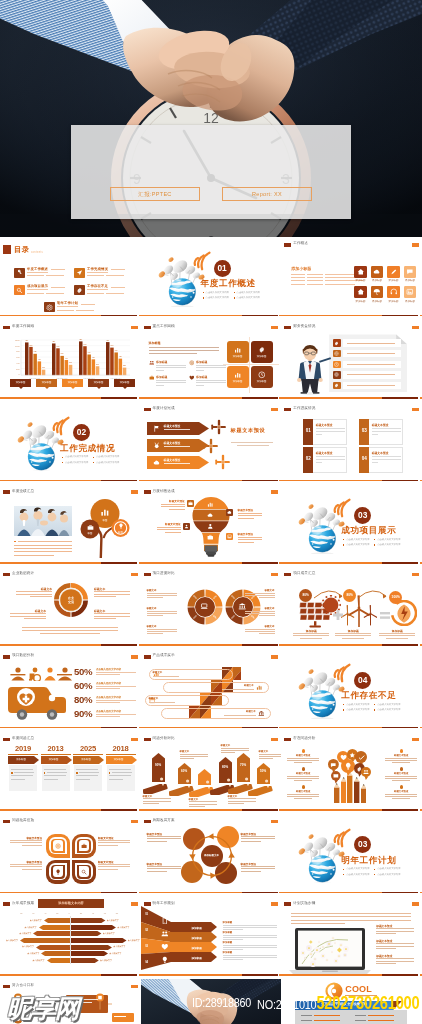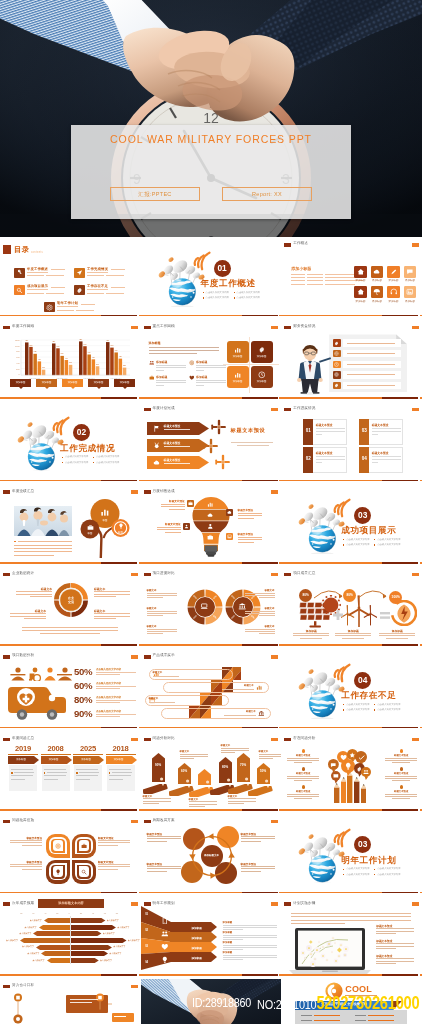--- a/index.html
+++ b/index.html
@@ -128,21 +128,20 @@
     <ellipse cx="212" cy="70" rx="38" ry="18" fill="#dfb495" transform="rotate(5 212 70)"></ellipse>
     <path d="M186 82 C196 74 220 72 234 80 C246 88 245 104 230 109 C210 114 190 106 184 96 C181 90 183 85 186 82 Z" fill="#c99676" opacity="0.72"></path>
     <path d="M168 74 C182 68 202 70 212 78" stroke="#b1805c" stroke-width="1.4" fill="none" opacity="0.45"></path>
     <path d="M178 86 C192 80 210 82 220 90" stroke="#b1805c" stroke-width="1.3" fill="none" opacity="0.4"></path>
     <path d="M182 96 C196 92 210 94 220 102" stroke="#b1805c" stroke-width="1.2" fill="none" opacity="0.35"></path>
     <ellipse cx="236" cy="62" rx="14" ry="20" fill="#e9c2a4" transform="rotate(26 236 62)" opacity="0.85"></ellipse>
     <rect x="0" y="214" width="422" height="23" fill="#090d13" opacity="0.55"></rect>
     </g>
   </svg>
   <div class="cover-panel">
-    <div class="cover-sub">COOL WAR  MILITARY FORCES PPT</div>
     <div class="cover-btns">
       <div class="cbtn">汇报:PPTEC</div>
       <div class="cbtn">Report: XX</div>
     </div>
   </div>
 </div>
 <div class="grid" id="grid">
       <div class="slide" style="left:0px;top:0px;">
         <div style="position:absolute;left:3px;top:8px;width:7.5px;height:9px;background:#9c3612;"></div>
         <div style="position:absolute;left:14px;top:8.6px;color:#d4600f;font-size:7.4px;font-weight:700;letter-spacing:0.4px;line-height:8px;">目录</div>
@@ -1575,21 +1574,21 @@
         <svg viewBox="0 0 31 8" width="31" height="8" style="position:absolute;left:8px;top:25px;">
           <path d="M0 0 h26 l5 4 -5 4 h-26z" fill="#8e3b14"></path>
         </svg>
         <div style="position:absolute;left:8px;top:26.6px;width:26px;text-align:center;font-size:2.4px;color:#fff;">添加标题</div>
         <div style="position:absolute;left:9px;top:34px;width:28px;height:26px;background:#f2f2f2;"></div>
         <div style="position:absolute;left:11.4px;top:41px;width:1.6px;height:1.6px;background:#d2731a;"></div>
         <div style="position:absolute;left:11.4px;top:37.6px;width:22px;height:0.75px;background:#c9c9c9;"></div>
         <div style="position:absolute;left:14px;top:40.800000000000004px;width:20px;height:0.75px;background:#c9c9c9;"></div>
         <div style="position:absolute;left:11.4px;top:44px;width:22px;height:0.75px;background:#c9c9c9;"></div>
         <div style="position:absolute;left:11.4px;top:47.2px;width:14px;height:0.75px;background:#c9c9c9;"></div>
-        <div style="position:absolute;left:40.5px;top:14px;width:30px;text-align:center;font-size:7.6px;font-weight:700;color:#b4551a;line-height:8px;letter-spacing:-0.2px;">2008</div>
+        <div style="position:absolute;left:40.5px;top:14px;width:30px;text-align:center;font-size:7.6px;font-weight:700;color:#b4551a;line-height:8px;letter-spacing:-0.2px;">2013</div>
         <div style="position:absolute;left:40.5px;top:23px;width:30px;height:0.8px;background:#d2731a;"></div>
         <svg viewBox="0 0 31 8" width="31" height="8" style="position:absolute;left:40.5px;top:25px;">
           <path d="M0 0 h26 l5 4 -5 4 h-26z" fill="#b4551a"></path>
         </svg>
         <div style="position:absolute;left:40.5px;top:26.6px;width:26px;text-align:center;font-size:2.4px;color:#fff;">添加标题</div>
         <div style="position:absolute;left:41.5px;top:34px;width:28px;height:26px;background:#f2f2f2;"></div>
         <div style="position:absolute;left:43.9px;top:41px;width:1.6px;height:1.6px;background:#d2731a;"></div>
         <div style="position:absolute;left:43.9px;top:37.6px;width:22px;height:0.75px;background:#c9c9c9;"></div>
         <div style="position:absolute;left:46.5px;top:40.800000000000004px;width:20px;height:0.75px;background:#c9c9c9;"></div>
         <div style="position:absolute;left:43.9px;top:44px;width:22px;height:0.75px;background:#c9c9c9;"></div>
@@ -2422,17 +2421,18 @@
         <div style="position:absolute;left:33px;top:36px;width:26px;height:0.8px;background:#e8711c;"></div>
         <div style="position:absolute;left:74px;top:36px;width:11px;height:0.8px;background:#8a8a8a;"></div>
         <div style="position:absolute;left:87px;top:36px;width:26px;height:0.8px;background:#e8711c;"></div>
         <div style="position:absolute;left:20px;top:41.4px;width:11px;height:0.8px;background:#8a8a8a;"></div>
         <div style="position:absolute;left:33px;top:41.4px;width:26px;height:0.8px;background:#e8711c;"></div>
         <div style="position:absolute;left:74px;top:41.4px;width:11px;height:0.8px;background:#8a8a8a;"></div>
         <div style="position:absolute;left:87px;top:41.4px;width:26px;height:0.8px;background:#e8711c;"></div>
       </div>
     </div>
 <div class="wm">
+  <div class="wm-cn">昵享网</div>
   <div class="wm-id">ID:28918860</div>
   <div class="wm-no"><span class="wm-no-a">NO:2021010</span><span class="wm-no-b">5202730261000</span></div>
 </div>
 
 </div>
 
 </body></html>

